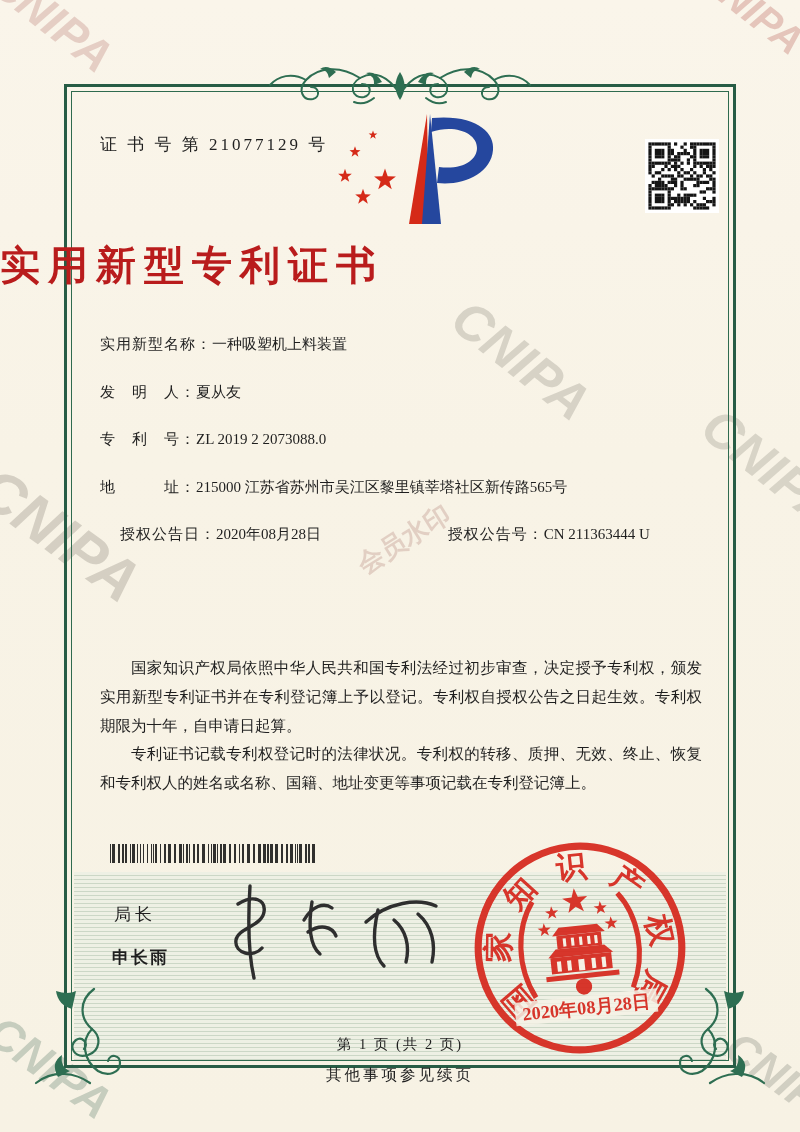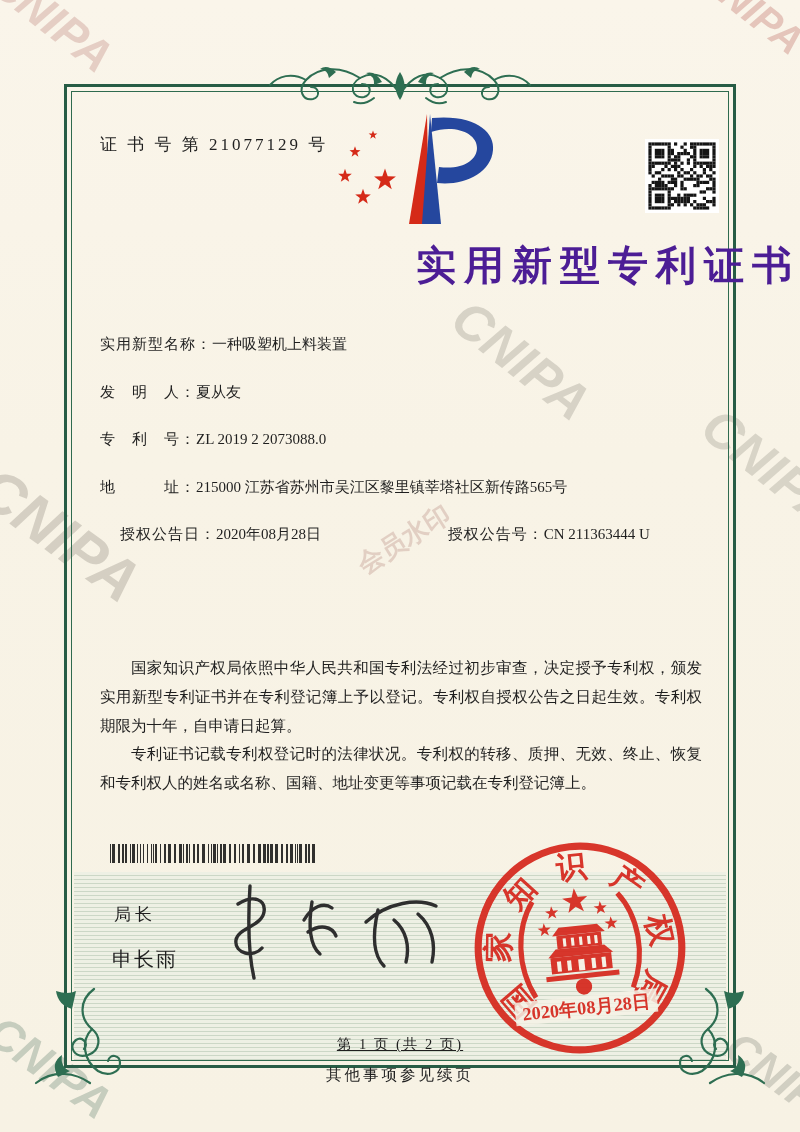--- a/index.html
+++ b/index.html
@@ -19,37 +19,37 @@
       repeating-linear-gradient(0deg, rgba(116,150,120,.28) 0 1px, rgba(0,0,0,0) 1px 4px),
       #eef0e4;
   }
   
   .wm{font-family:"Liberation Sans","DejaVu Sans",sans-serif;font-style:italic;font-weight:700;
       white-space:nowrap;pointer-events:none;}
   
   .cert-no{left:100px;top:133px;font-size:17px;letter-spacing:3px;}
   .qr{left:645px;top:139px;}
   .logo{left:325px;top:110px;}
-  .title{left:0;top:238px;width:800px;text-align:right;font-size:40px;font-weight:700;
-         letter-spacing:8px;color:#4c1d95;}
+  .title{left:0;top:238px;width:800px;text-align:left;font-size:40px;font-weight:700;
+         letter-spacing:8px;color:#b91c1c;}
   
   .fields{left:100px;top:331px;width:616px;font-size:15px;}
   .row{height:27px;line-height:27px;margin-bottom:20.5px;white-space:nowrap;}
   .row .lbl{letter-spacing:1px;}
   .grant-first{display:inline-block;width:324px;margin-left:20px;}
   
   .paras{left:100px;top:654px;width:602px;font-size:15.5px;line-height:1.86;text-align:justify;}
   .paras p{margin:0;text-indent:2em;}
   
   .barcode{left:110px;top:844px;}
   .sig-title{left:114px;top:903px;font-size:17px;letter-spacing:4px;text-align:right;}
-  .sig-name{left:112px;top:946px;font-size:20px;letter-spacing:2px;}
+  .sig-name{left:112px;top:946px;font-size:17px;letter-spacing:2px;font-weight:bold;}
   .sig-script{left:208px;top:878px;}
   .seal{left:468px;top:836px;transform:rotate(-6deg);opacity:.93;}
-  .page-no{left:0;top:1035px;width:800px;text-align:center;font-size:14.5px;letter-spacing:2px;text-decoration:underline;}
+  .page-no{left:0;top:1035px;width:800px;text-align:center;font-size:14.5px;letter-spacing:2px;}
   .footer-note{left:0;top:1065px;width:800px;text-align:center;font-size:15.5px;letter-spacing:3px;}
   .flourish{color:#2e6e52;}
 </style>
 </head>
 <body>
 
 <span class="abs wm" style="left:-18px;top:-8px;font-size:46px;transform:rotate(38deg);color:rgba(205,160,150,.45);">CNIPA</span>
 <span class="abs wm" style="left:690px;top:-14px;font-size:40px;transform:rotate(38deg);color:rgba(208,150,140,.5);">CNIPA</span>
 <span class="abs wm" style="left:-32px;top:500px;font-size:60px;transform:rotate(36deg);color:rgba(178,172,160,.5);">CNIPA</span>
 <span class="abs wm" style="left:442px;top:330px;font-size:52px;transform:rotate(38deg);color:rgba(182,178,166,.5);">CNIPA</span>

